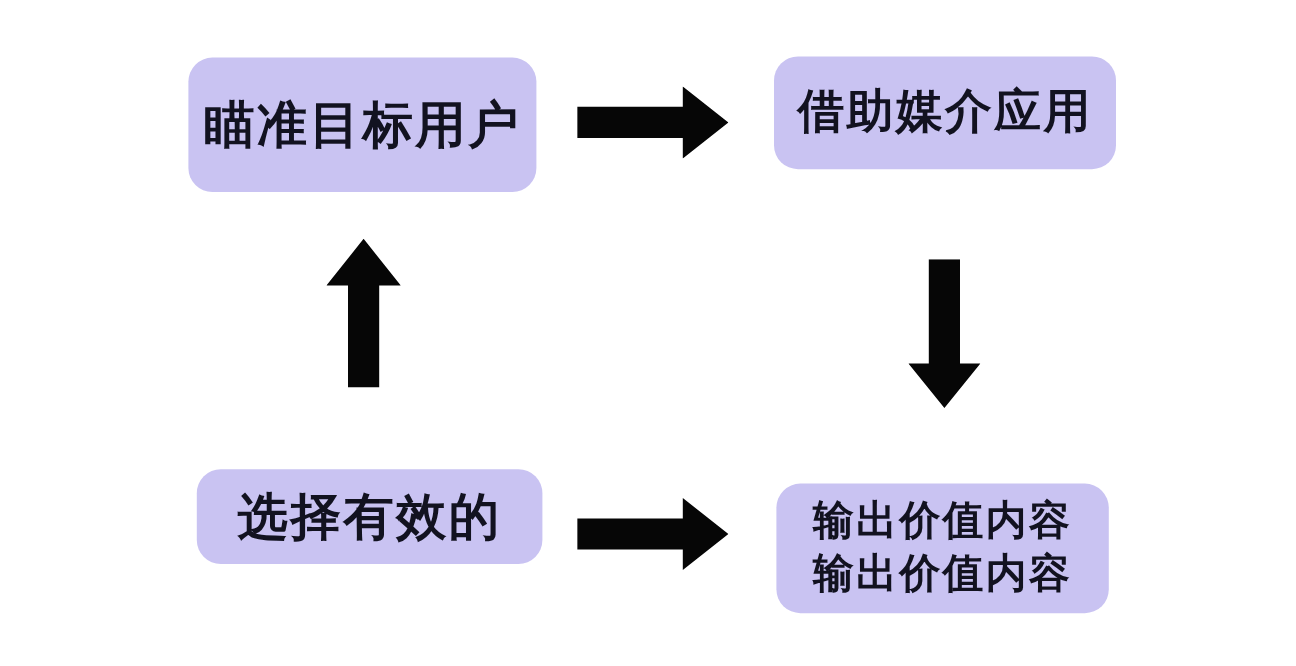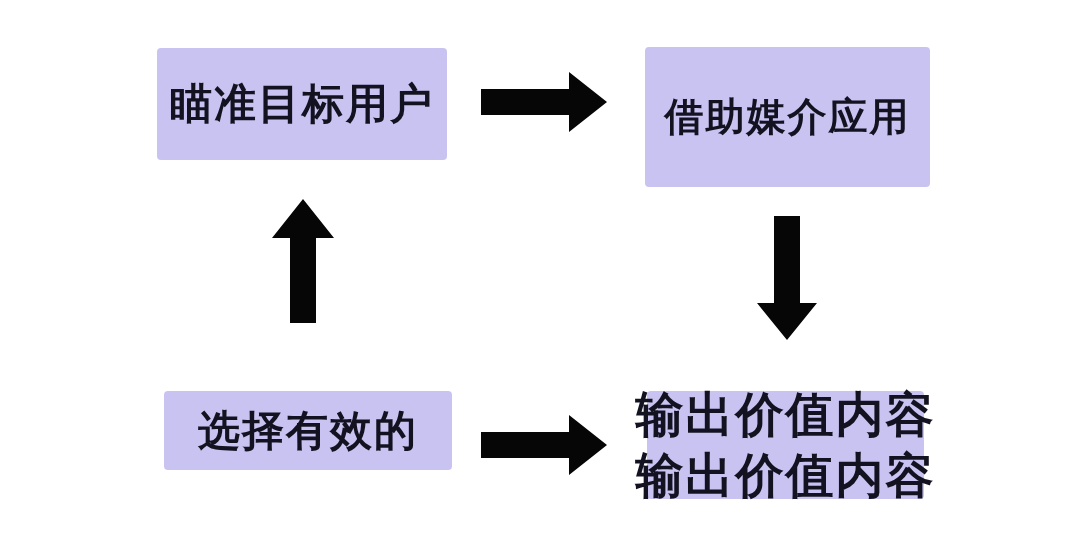--- a/index.html
+++ b/index.html
@@ -18,37 +18,37 @@
   .canvas {
     position: relative;
     width: 1080px;
     height: 555px;
     background: var(--background);
     overflow: hidden;
   }
   .node {
     position: absolute;
     background: var(--node-fill);
-    border-radius: 4px;
+    border-radius: 20px;
     display: flex;
     flex-direction: column;
     align-items: center;
     justify-content: center;
     color: var(--node-text);
     font-weight: 700;
     text-align: center;
     letter-spacing: 2px;
     line-height: 1.28;
   }
   .node .line { display: block; white-space: nowrap; }
 
   .node-tl { left: 157px; top: 48px;  width: 290px; height: 112px; font-size: 42px; }
-  .node-tr { left: 645px; top: 47px;  width: 285px; height: 140px; font-size: 39px; }
+  .node-tr { left: 645px; top: 47px;  width: 285px; height: 94px; font-size: 39px; }
   .node-bl { left: 164px; top: 391px; width: 288px; height: 79px; font-size: 42px; }
-  .node-br { left: 647px; top: 391px; width: 277px; height: 108px; font-size: 48px; }
+  .node-br { left: 647px; top: 403px; width: 277px; height: 108px; font-size: 34px; }
 
   .arrow { position: absolute; }
   .arrow polygon { fill: var(--arrow); }
   .arrow-top    { left: 481px; top: 72px;  width: 126px; height: 60px; }
   .arrow-bottom { left: 481px; top: 415px; width: 126px; height: 60px; }
   .arrow-left   { left: 272px; top: 199px; width: 62px;  height: 124px; }
   .arrow-right  { left: 757px; top: 216px; width: 60px;  height: 124px; }
 </style>
 </head>
 <body>

